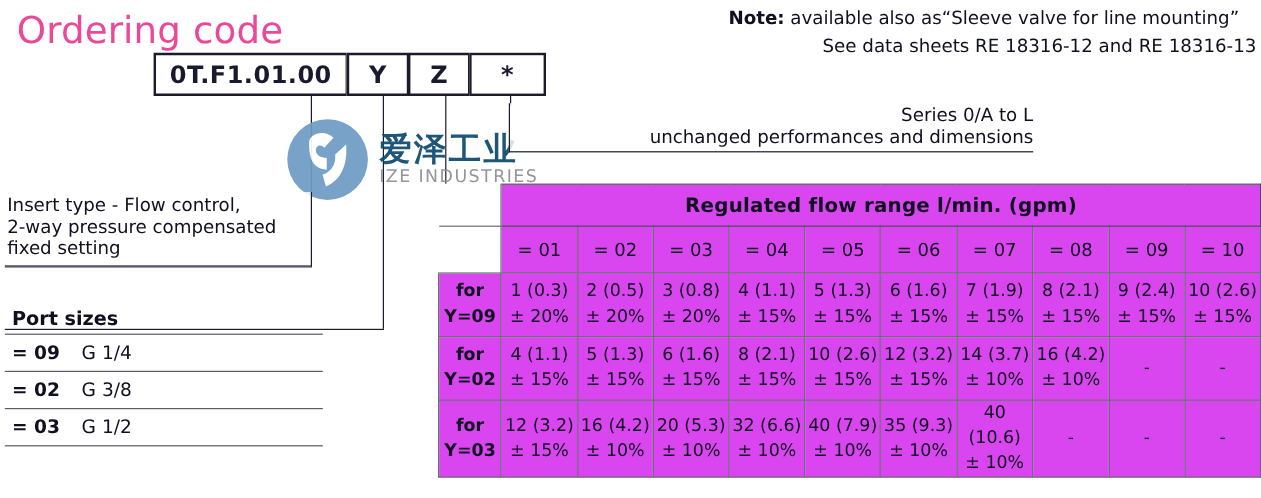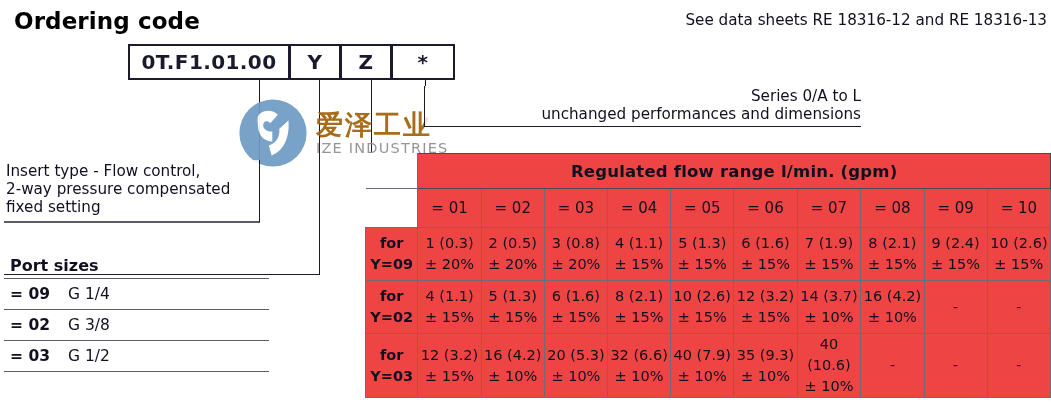--- a/index.html
+++ b/index.html
@@ -7,22 +7,22 @@
     width:1051px;height:415px;position:relative;overflow:hidden;
     font-family:"DejaVu Sans","Liberation Sans",sans-serif;
     color:#1a1a2e;
     -webkit-font-smoothing:antialiased;
   }
   .abs{position:absolute;}
 
   
   #page-title{
     left:14px;top:8px;
-    font-size:23px;font-weight:bold;letter-spacing:.1px;
-    color:#000000;
+    font-size:31px;font-weight:normal;letter-spacing:.1px;
+    color:#ec4899;
   }
 
   
   #note-block{
     left:607px;top:7px;width:440px;
     font-size:15.2px;line-height:1.18;color:#101020;
   }
   #note-block .nlabel{font-weight:bold;}
   #note-line2{margin-top:5px;text-align:right;}
 
@@ -75,37 +75,37 @@
   #port-block .prow:last-child{border-bottom:1.5px solid #5a5a68;}
   #port-block .pcode{width:58px;padding-left:6px;font-weight:bold;}
   #port-block .psize{}
 
   
   #watermark{left:238px;top:98px;z-index:2;pointer-events:none;
     display:flex;align-items:center;opacity:.93;}
   #wm-mark{width:70px;height:70px;flex:0 0 70px;}
   #wm-text{margin-left:8px;line-height:1;}
   #wm-cn{
-    font-size:27px;font-weight:bold;color:#a16207;letter-spacing:2px;
+    font-size:27px;font-weight:bold;color:#0c4a6e;letter-spacing:2px;
     font-family:"DejaVu Sans","Liberation Sans",sans-serif;
   }
   #wm-en{
     font-size:14.5px;color:#8d8d95;letter-spacing:1.2px;margin-top:3px;
   }
 
   
   #flow-table{
     position:absolute;left:365px;top:153px;
     border-collapse:collapse;background:#fff;z-index:3;
   }
   #flow-table td,#flow-table th{
     border:1px solid #6c6c78;
     font-size:14px;font-weight:normal;color:#101020;
     text-align:center;vertical-align:middle;padding:0;
-    background:#ef4444;
+    background:#d946ef;
   }
   #flow-table .outer{border-color:#4a4a56;}
   #flow-table th.title-cell{
     height:34px;font-size:16.5px;font-weight:bold;letter-spacing:.2px;
   }
   #flow-table th.sub{height:38px;font-size:15px;font-weight:normal;width:64px;}
   #flow-table td.rowlab{
     width:52px;height:52px;font-size:14.5px;line-height:1.45;font-weight:bold;
   }
   #flow-table td.val{height:52px;line-height:1.45;font-size:14.5px;}
@@ -113,20 +113,21 @@
   #flow-table .corner{border-top:none;border-left:none;background:transparent;}
   #flow-table .v1{display:block;}
   #flow-table .v2{display:block;}
 </style>
 </head>
 <body>
 
 <div class="abs" id="page-title">Ordering code</div>
 
 <div class="abs" id="note-block">
+  <div><span class="nlabel">Note:</span><span> available also as“Sleeve valve for line mounting”</span></div>
   <div id="note-line2">See data sheets RE 18316-12 and RE 18316-13</div>
 </div>
 
 <div class="abs" id="code-row">
   <div class="cell" id="cell-code">0T.F1.01.00</div>
   <div class="cell" id="cell-y">Y</div>
   <div class="cell" id="cell-z">Z</div>
   <div class="cell" id="cell-star">*</div>
 </div>
 

